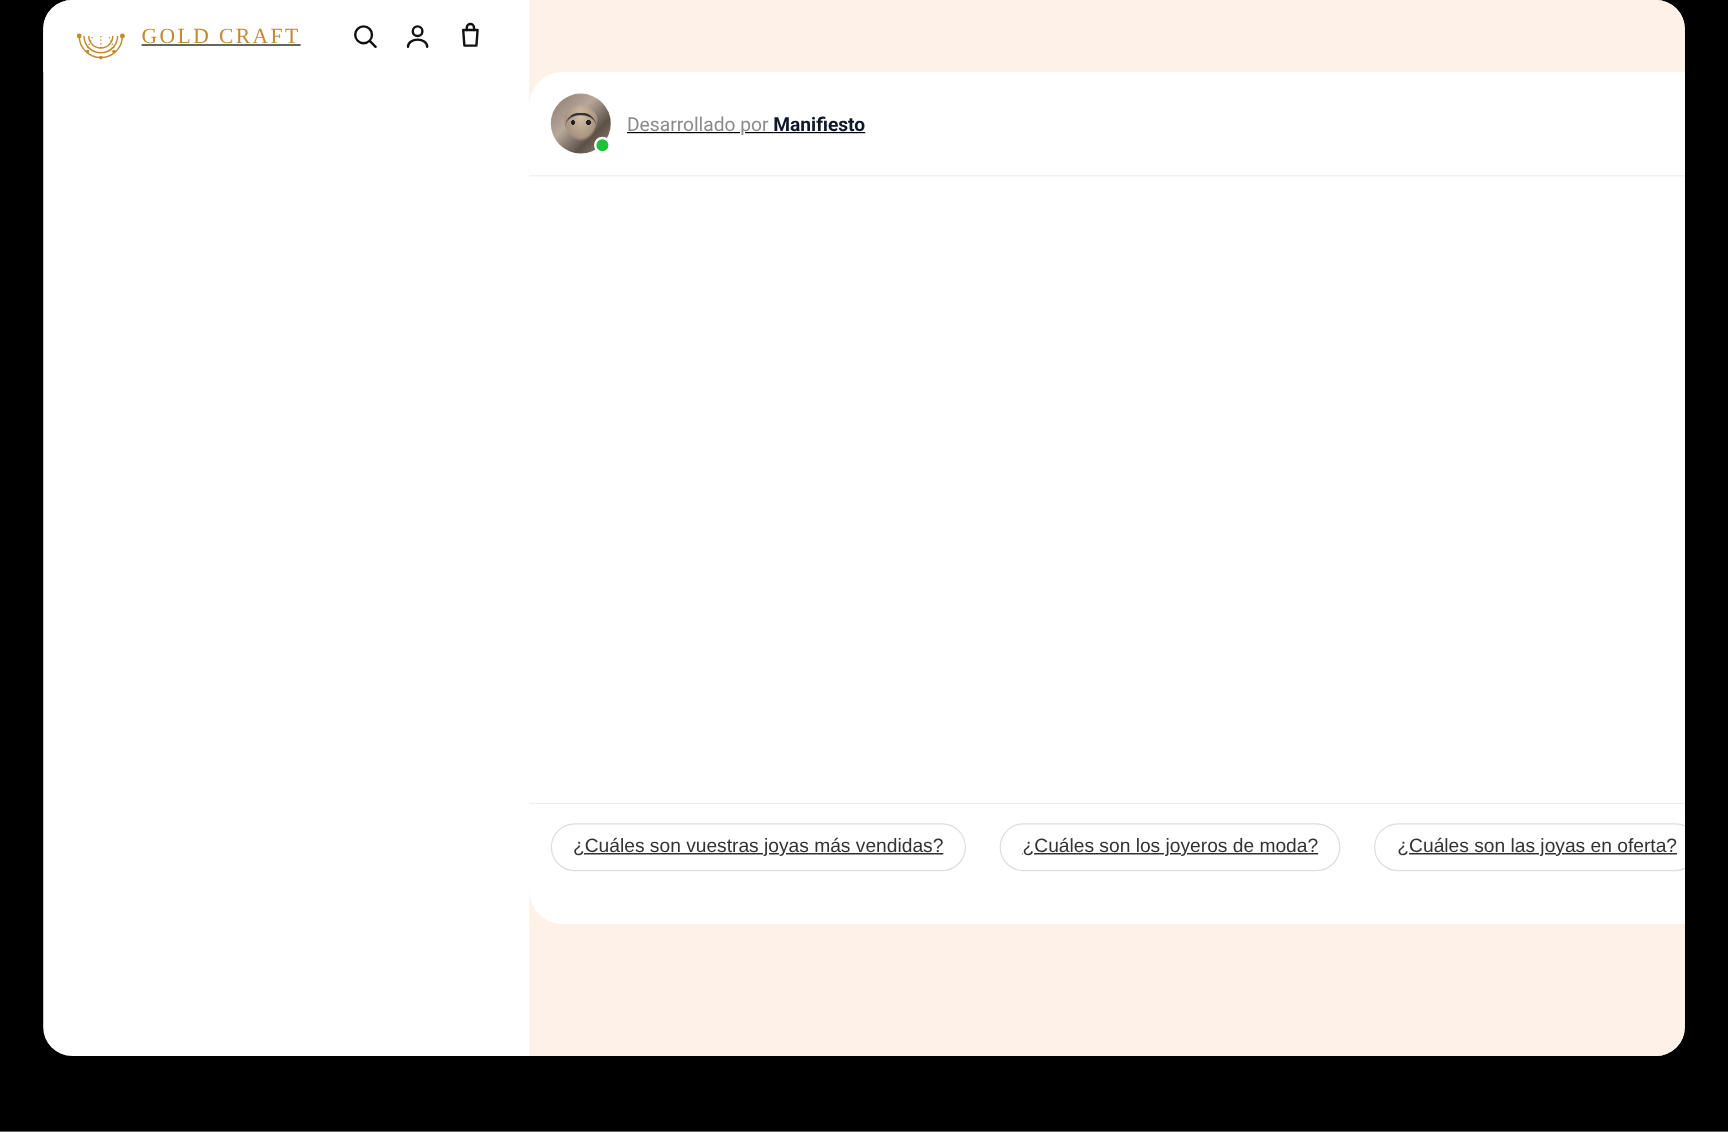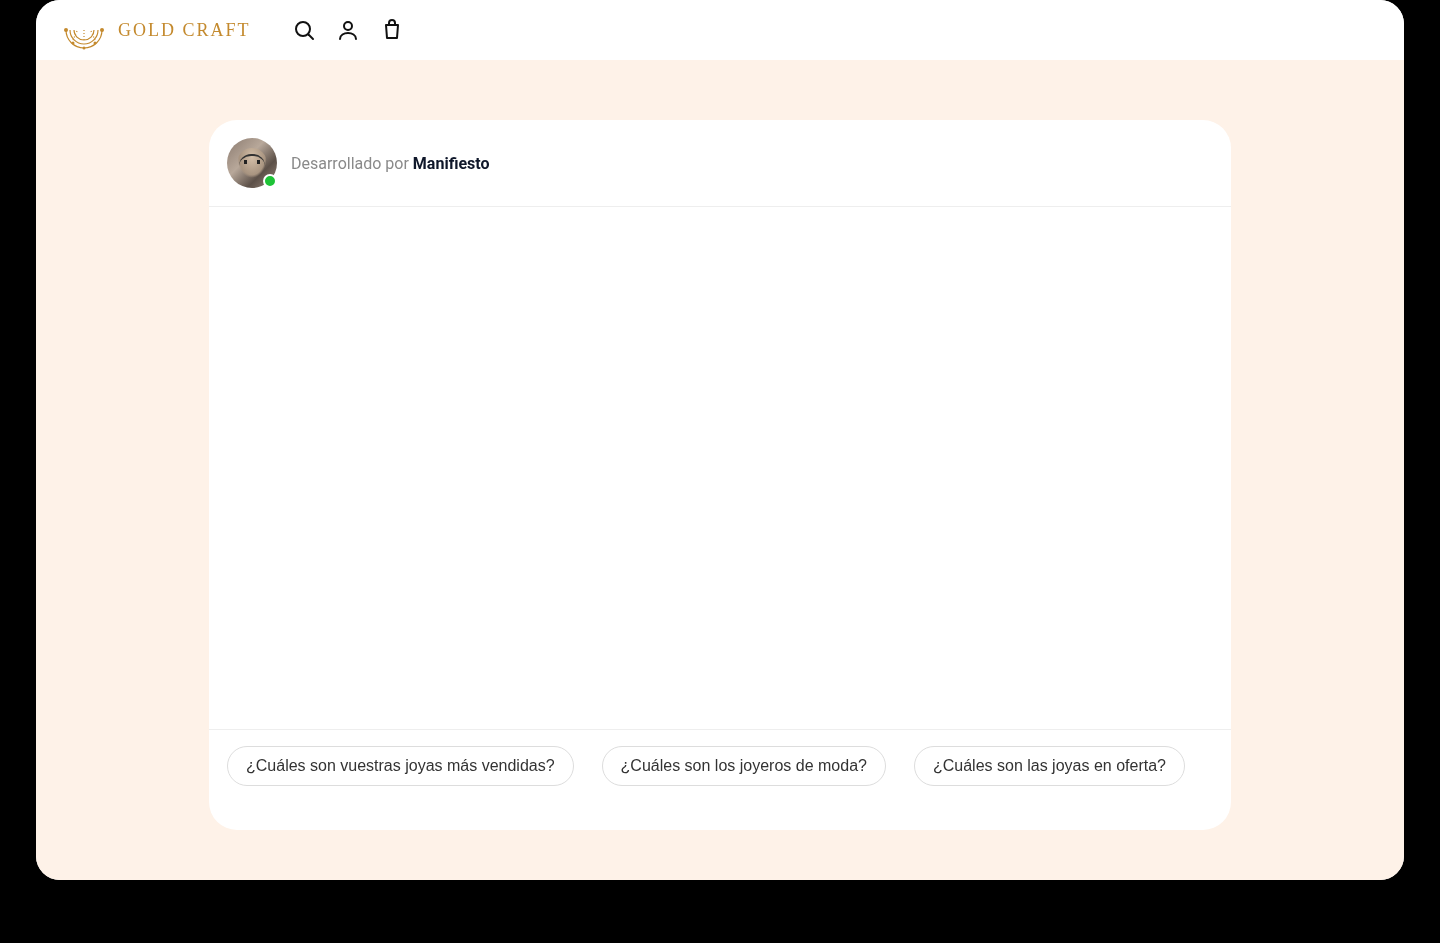--- a/index.html
+++ b/index.html
@@ -18,21 +18,22 @@
 
     .app-frame {
       width: 1368px;
       height: 880px;
       background: #fff;
       border-radius: 24px;
       margin: 0 auto;
       margin-top: 0;
       overflow: hidden;
       display: flex;
-      flex-direction: column;
+      flex-direction: row;
+      text-decoration: underline;
     }
 
     
     .header {
       height: 60px;
       background: #fff;
       display: flex;
       align-items: center;
       padding: 0 36px 0 24px;
       flex-shrink: 0;

